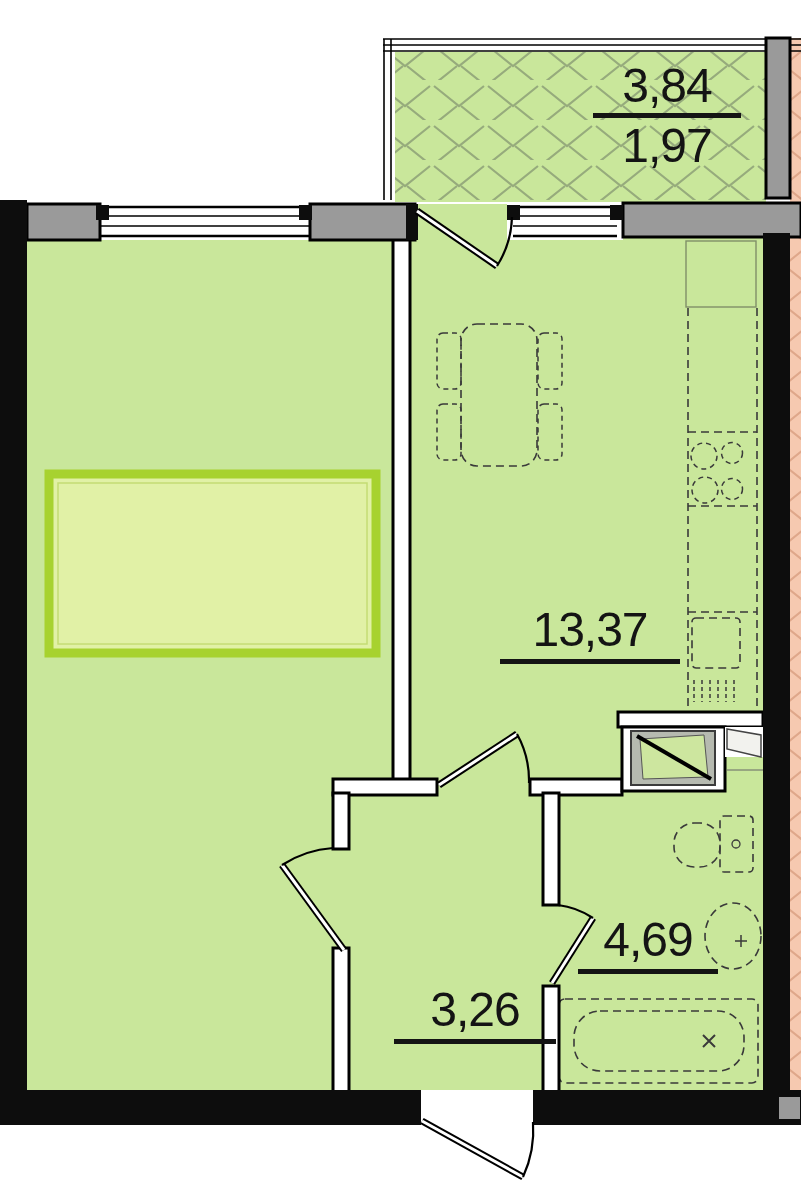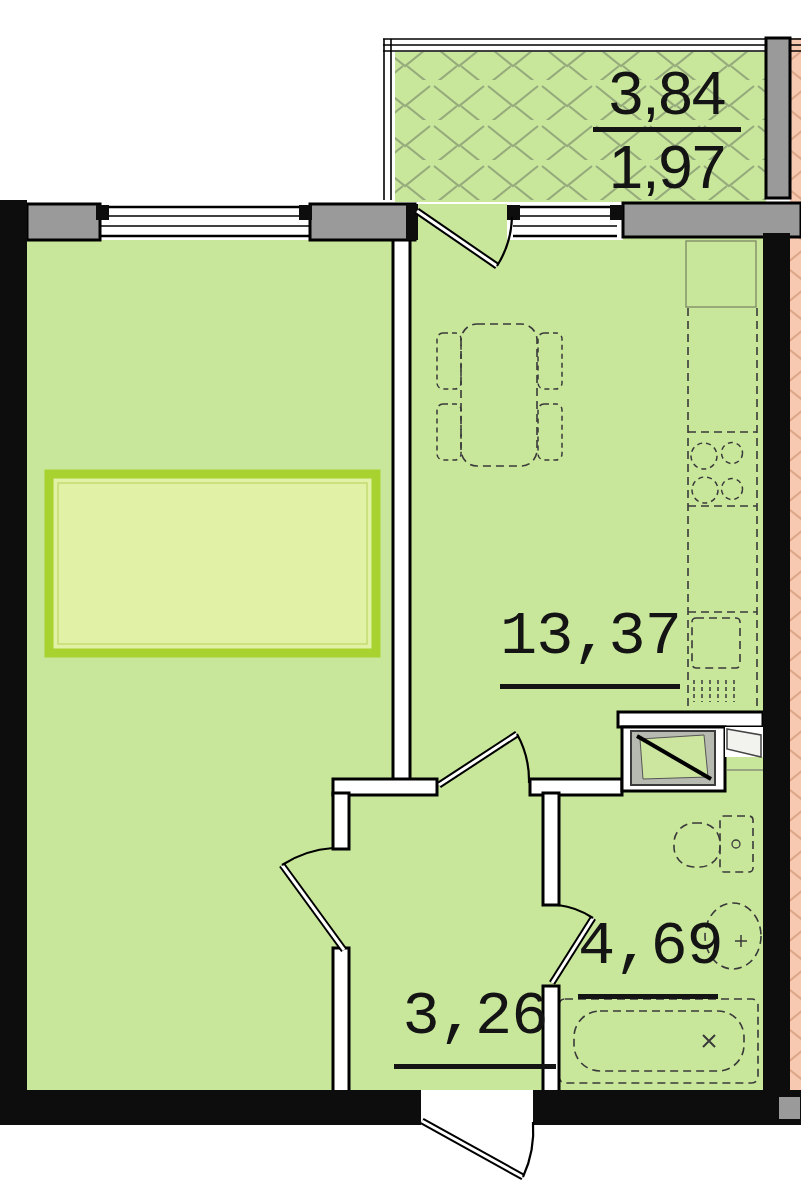--- a/index.html
+++ b/index.html
@@ -14,23 +14,23 @@
   .pWall{fill:var(--partition-white,#ffffff);stroke:#000;stroke-width:3;}
   .hlRect{fill:var(--highlight-fill,#e1f1a6);stroke:var(--highlight-border,#a7d22f);stroke-width:9;}
   .dash{fill:none;stroke:#3a3a3a;stroke-width:1.6;stroke-dasharray:8 5;}
   .dashS{fill:none;stroke:#3a3a3a;stroke-width:1.5;stroke-dasharray:5 4;}
   .thinO{fill:none;stroke:#808f68;stroke-width:1.4;}
   .doorB{stroke:#000;stroke-width:7;}
   .doorW{stroke:#fff;stroke-width:3;}
   .arc{fill:none;stroke:#000;stroke-width:2.2;}
   .rail{stroke:#000;stroke-width:1.6;}
   .winL{stroke:#000;}
-  .lbl{position:absolute;color:var(--label-color,#141414);font-size:62px;line-height:1;
+  .lbl{position:absolute;color:var(--label-color,#141414);font-size:48px;line-height:1;
        text-align:center;letter-spacing:-1px;}
-  .lbl.u{border-bottom:5px solid var(--label-color,#141414);padding-bottom:16px;font-family:Liberation Mono, monospace;}
+  .lbl.u{border-bottom:5px solid var(--label-color,#141414);padding-bottom:5px;}
   .frac-top{display:block;border-bottom:5px solid var(--label-color,#141414);padding-bottom:3px;}
   .frac-bot{display:block;padding-top:4px;}
 </style>
 </head>
 <body>
 
 <div id="stage">
 
 <svg id="planSvg" width="801" height="1203" viewBox="0 0 801 1203">
   <defs>

